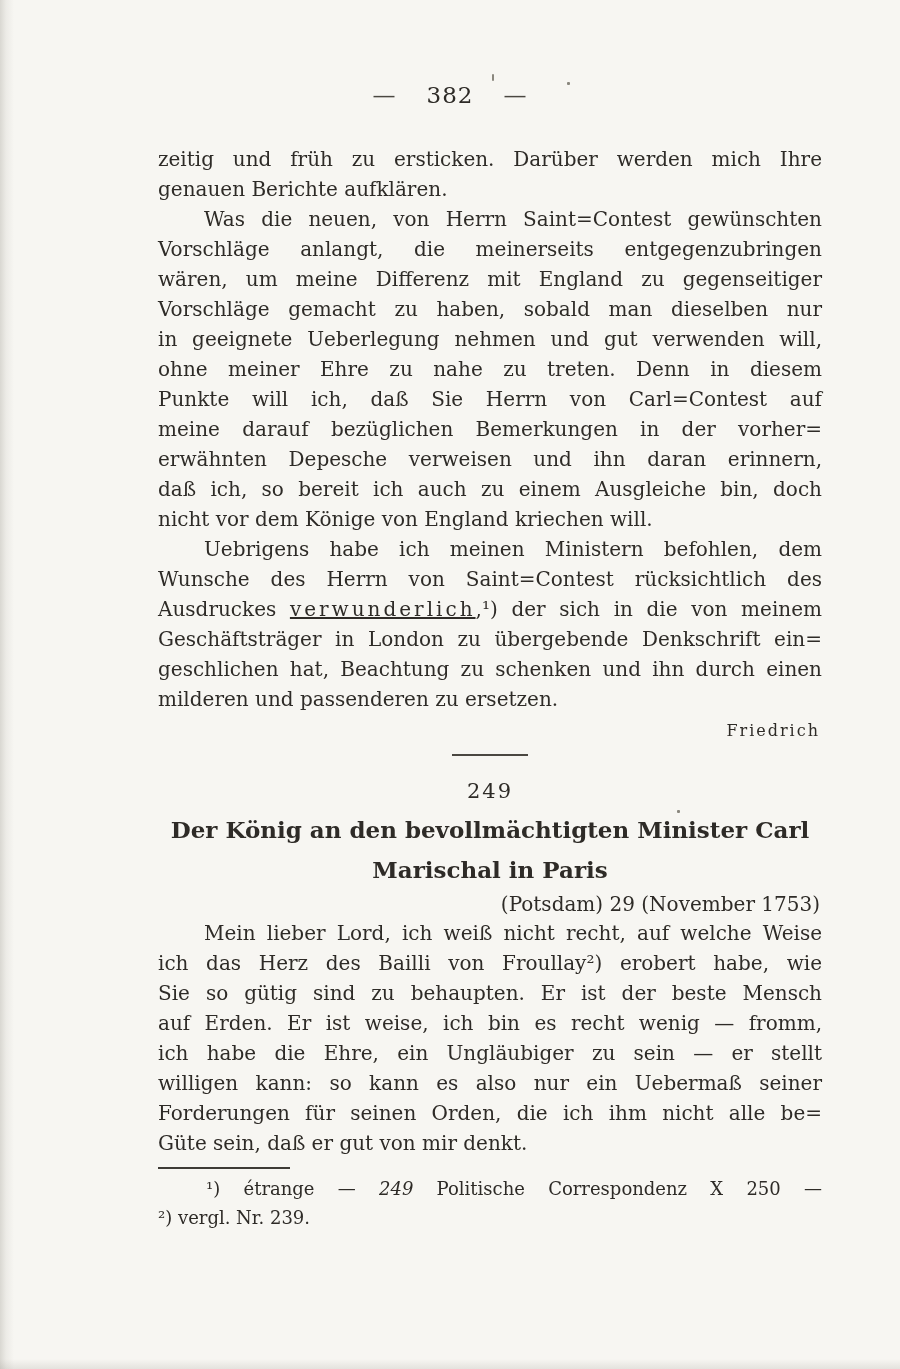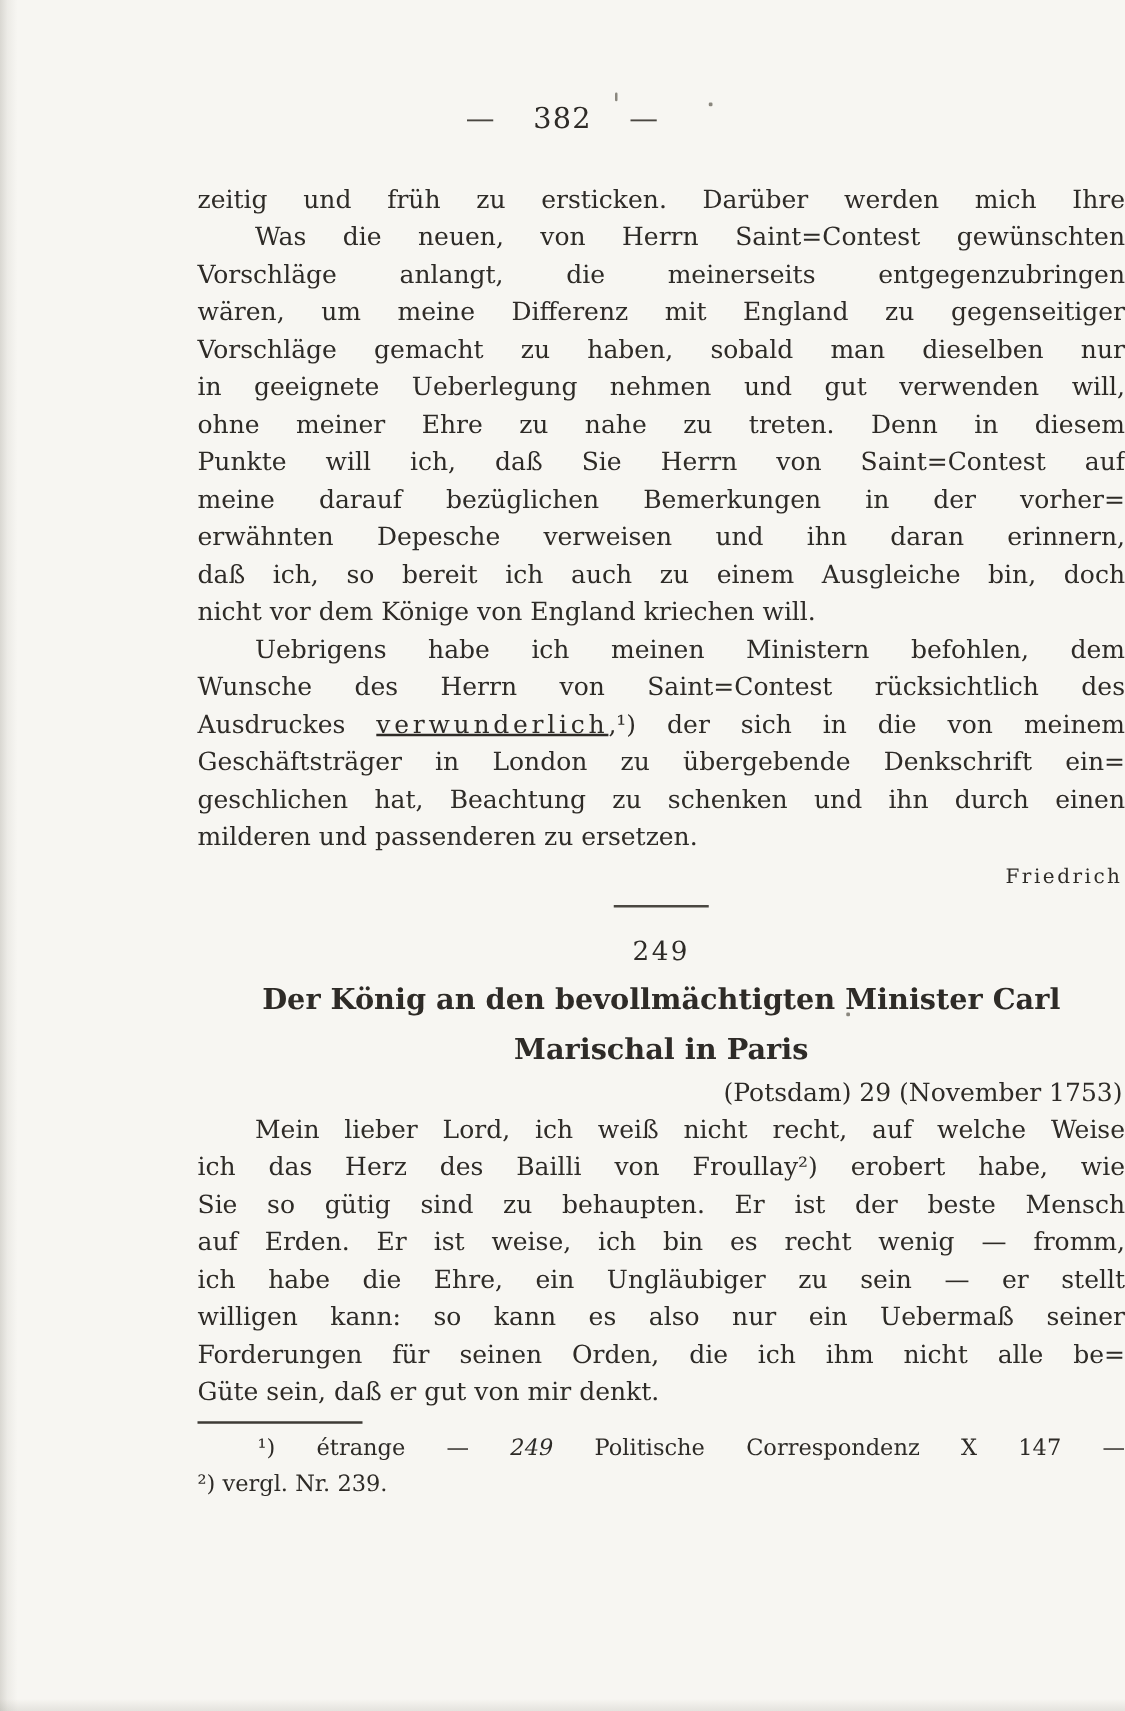--- a/index.html
+++ b/index.html
@@ -26,20 +26,21 @@
     font-size: 23px;
     line-height: 30px;
     letter-spacing: 1px;
   }
   .page-header .pgnum { margin: 0 30px; font-weight: normal; }
   .page-header .dash { color: #4a4741; }
 
   .text-column {
     margin-top: 34px;
     padding-left: 158px;
+    padding-right: 78px; 
     font-size: 20px;
   }
 
   .ln {
     line-height: 30px;
     text-align: justify;
     text-align-last: justify;
     white-space: normal;
   }
   .ln-left { line-height: 30px; text-align: left; text-align-last: left; }
@@ -107,30 +108,31 @@
   <div class="speck" style="left:677px;top:810px;width:3px;height:3px;"></div>
 
   <div class="page-header">
     <span class="dash">—</span><span class="pgnum">382</span><span class="dash">—</span>
   </div>
 
   <div class="text-column">
 
     <div>
       <div class="ln">zeitig und früh zu ersticken. Darüber werden mich Ihre</div>
+      <div class="ln-left">genauen Berichte aufklären.</div>
     </div>
 
     <div>
       <div class="ln indent">Was die neuen, von Herrn Saint=Contest gewünschten</div>
       <div class="ln">Vorschläge anlangt, die meinerseits entgegenzubringen</div>
       <div class="ln">wären, um meine Differenz mit England zu gegenseitiger</div>
       <div class="ln">Vorschläge gemacht zu haben, sobald man dieselben nur</div>
       <div class="ln">in geeignete Ueberlegung nehmen und gut verwenden will,</div>
       <div class="ln">ohne meiner Ehre zu nahe zu treten. Denn in diesem</div>
-      <div class="ln">Punkte will ich, daß Sie Herrn von Saint=Contest auf</div>
+      <div class="ln">Punkte will ich, daß Sie Herrn von Carl=Contest auf</div>
       <div class="ln">meine darauf bezüglichen Bemerkungen in der vorher=</div>
       <div class="ln">erwähnten Depesche verweisen und ihn daran erinnern,</div>
       <div class="ln">daß ich, so bereit ich auch zu einem Ausgleiche bin, doch</div>
       <div class="ln-left">nicht vor dem Könige von England kriechen will.</div>
     </div>
 
     <div>
       <div class="ln indent">Uebrigens habe ich meinen Ministern befohlen, dem</div>
       <div class="ln">Wunsche des Herrn von Saint=Contest rücksichtlich des</div>
       <div class="ln"><span>Ausdruckes </span><span class="gesperrt">verwunderlich</span><span>,¹) der sich in die von meinem</span></div>
@@ -159,18 +161,18 @@
       <div class="ln">auf Erden. Er ist weise, ich bin es recht wenig — fromm,</div>
       <div class="ln">ich habe die Ehre, ein Ungläubiger zu sein — er stellt</div>
       <div class="ln">willigen kann: so kann es also nur ein Uebermaß seiner</div>
       <div class="ln">Forderungen für seinen Orden, die ich ihm nicht alle be=</div>
       <div class="ln-left">Güte sein, daß er gut von mir denkt.</div>
     </div>
 
     <div class="footnote-rule"></div>
 
     <div class="footnote">
-      <div class="ln indent"><span>¹) étrange — </span><span class="ital">249</span><span> Politische Correspondenz X 147 —</span></div>
+      <div class="ln indent"><span>¹) étrange — </span><span class="ital">249</span><span> Politische Correspondenz X 250 —</span></div>
       <div class="ln-left">²) vergl. Nr. 239.</div>
     </div>
 
   </div>
 </div>
 
 </body></html>

